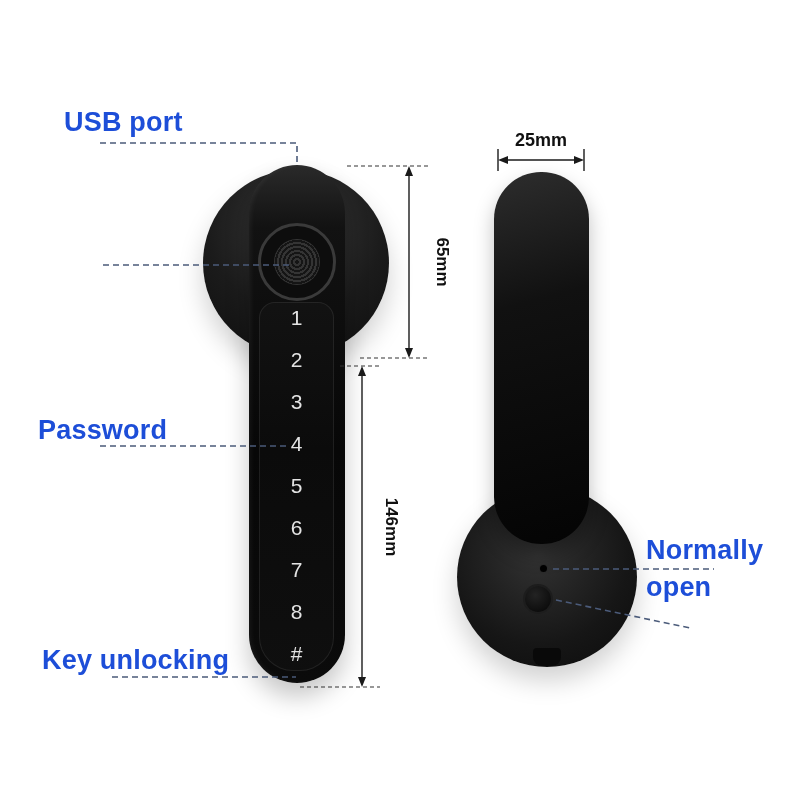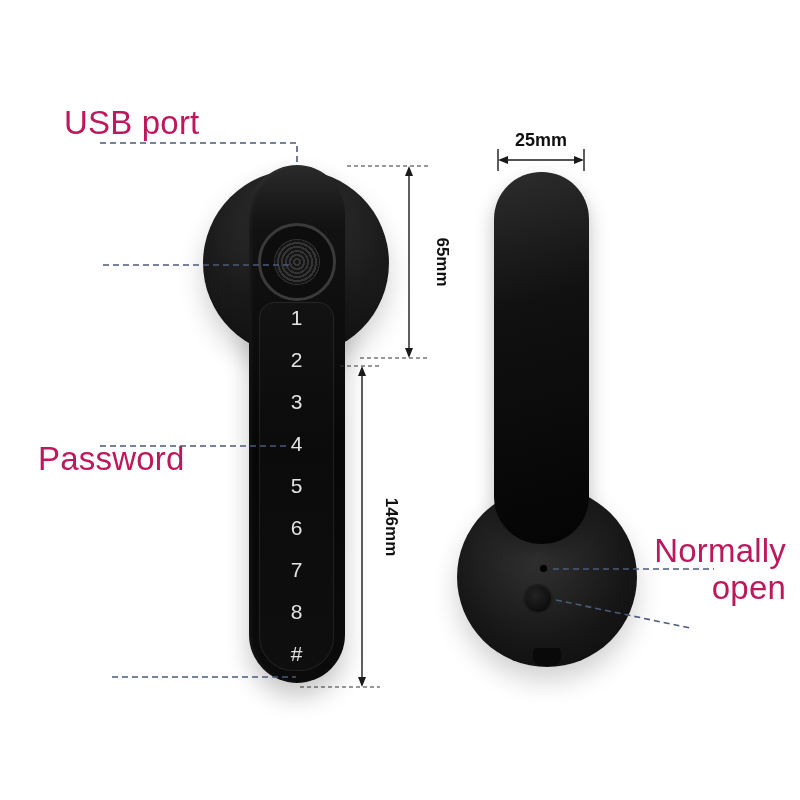--- a/index.html
+++ b/index.html
@@ -1,24 +1,24 @@
 <!DOCTYPE html>
 <html><head>
 <meta charset="utf-8">
 <style>
   html,body{margin:0;padding:0;background:#fff;}
   #canvas{
     position:relative;width:800px;height:800px;background:#ffffff;
     font-family:"Liberation Sans",sans-serif;overflow:hidden;
   }
   .label{
-    position:absolute;color:#be185d;font-size:33px;font-weight:400;
+    position:absolute;color:#1d4ed8;font-size:27px;font-weight:700;
     letter-spacing:.2px;line-height:37px;white-space:nowrap;
   }
-  .label.wrap{white-space:normal;text-align:right;}
+  .label.wrap{white-space:normal;text-align:left;}
   
   .escutcheon{
     position:absolute;left:203px;top:170px;width:186px;height:186px;border-radius:50%;
     background:radial-gradient(circle at 50% 30%, #3a3a3a, #1b1b1b 55%, #0e0e0e 100%);
     box-shadow:0 14px 26px rgba(0,0,0,.18);
   }
   .handle-front{
     position:absolute;left:249px;top:165px;width:96px;height:518px;border-radius:48px;
     background:linear-gradient(180deg,#2a2a2a 0%,#121212 12%,#070707 55%,#0b0b0b 100%);
     box-shadow:inset 3px 0 6px -2px rgba(255,255,255,.08), 0 14px 24px rgba(0,0,0,.22);
@@ -95,21 +95,22 @@
 
   <div>
     <div class="rose"></div>
     <div class="handle-side"></div>
     <div class="led-dot"></div>
     <div class="side-button"></div>
     <div class="spindle-notch"></div>
   </div>
 
   <div class="label" style="left:64px;top:104px;">USB port</div>
-  <div class="label" style="left:38px;top:412px;margin-top:28px;">Password</div>
+  <div class="label" style="left:38px;top:412px;">Password</div>
+  <div class="label" style="left:42px;top:642px;">Key unlocking</div>
   <div class="label wrap" style="left:646px;top:532px;width:140px;">Normally open</div>
 
   <svg class="overlay" width="800" height="800" viewBox="0 0 800 800">
 
     <path d="M100 143 L297 143 L297 165" fill="none" stroke="#4b5b7a" stroke-width="1.6" stroke-dasharray="6 4"></path>
     <path d="M103 265 L290 265" fill="none" stroke="#4b5b7a" stroke-width="1.6" stroke-dasharray="6 4"></path>
     <path d="M100 446 L288 446" fill="none" stroke="#4b5b7a" stroke-width="1.6" stroke-dasharray="6 4"></path>
     <path d="M112 677 L296 677" fill="none" stroke="#4b5b7a" stroke-width="1.6" stroke-dasharray="6 4"></path>
     <path d="M553 569 L714 569" fill="none" stroke="#4b5b7a" stroke-width="1.6" stroke-dasharray="6 4"></path>
     <path d="M556 600 L690 628" fill="none" stroke="#4b5b7a" stroke-width="1.6" stroke-dasharray="6 4"></path>

